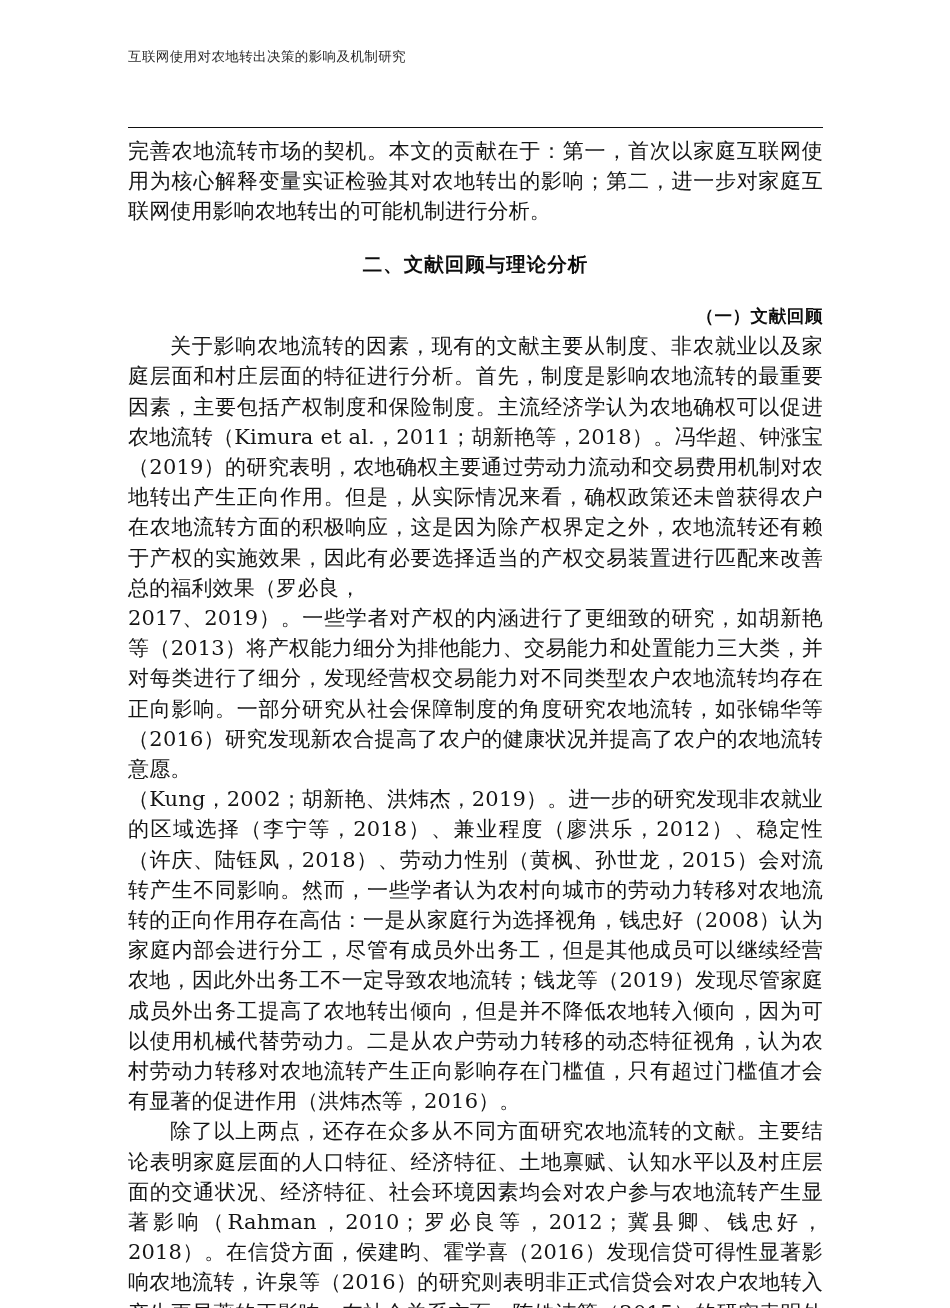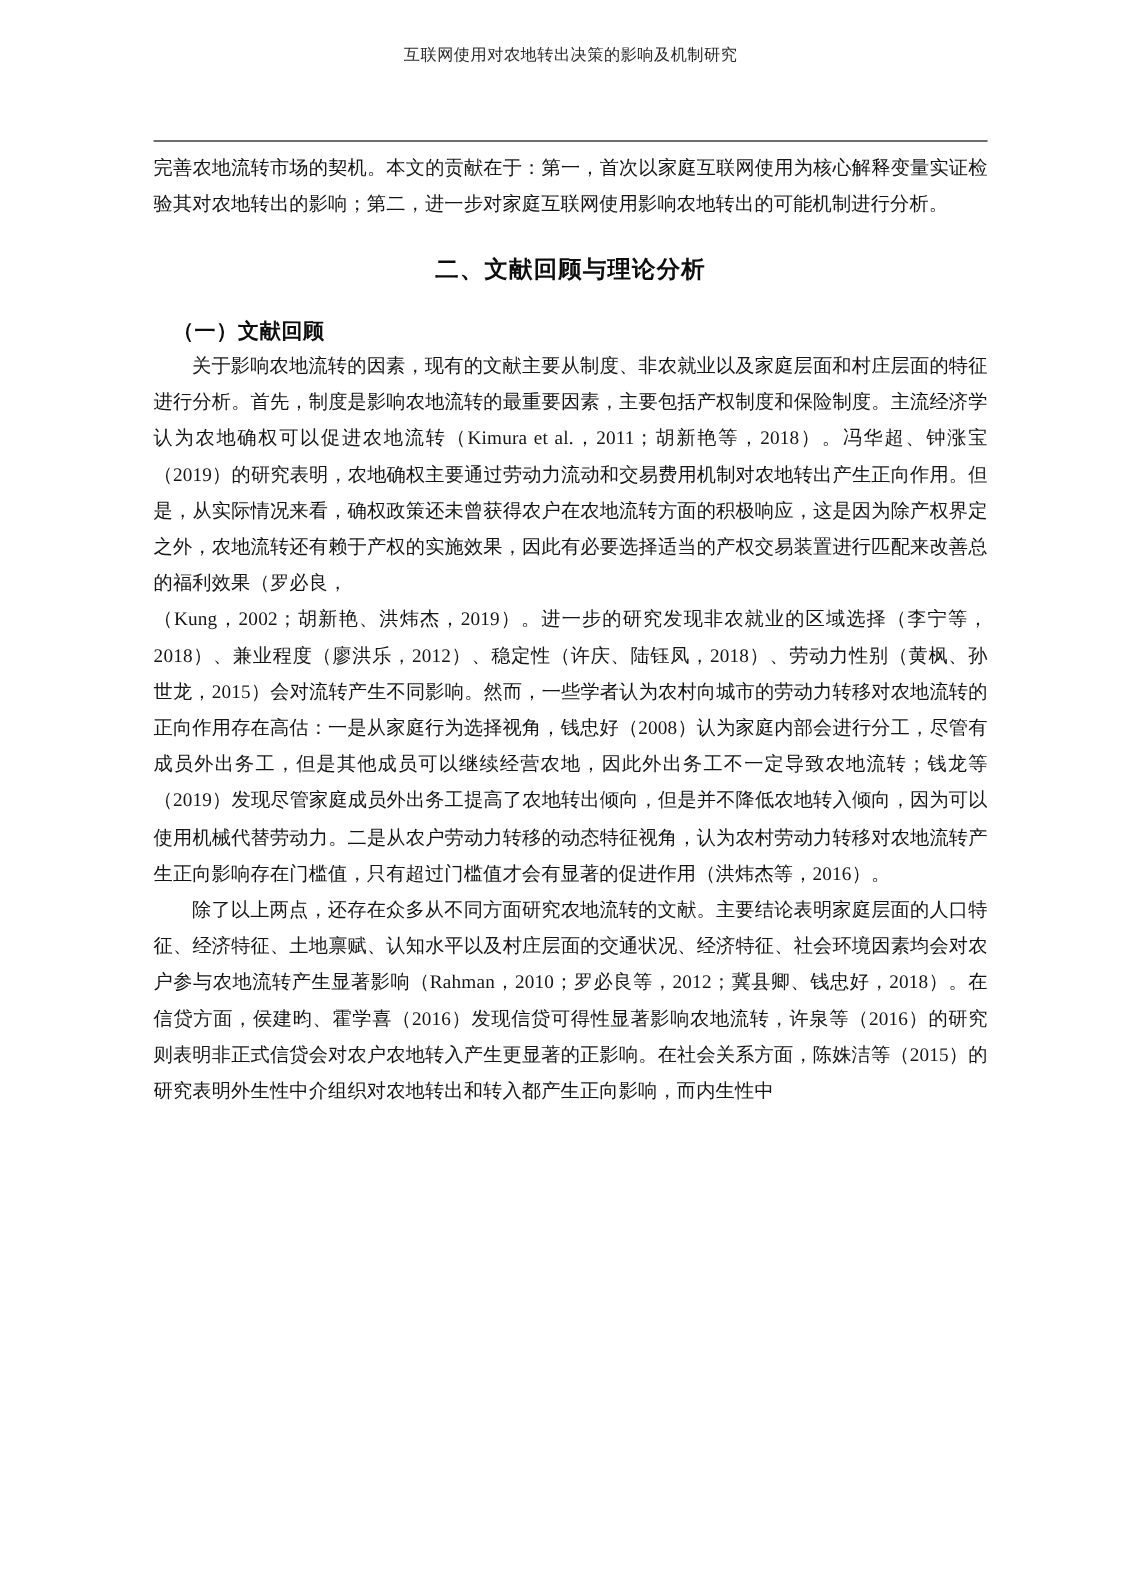--- a/index.html
+++ b/index.html
@@ -22,48 +22,46 @@
   }
   .page-inner {
     position: absolute;
     left: 128px;
     top: 0;
     width: 695px;
   }
 
   
   .running-header {
-    text-align: center;
     font-family: "DejaVu Serif", "Liberation Serif", serif;
     font-size: 13.5px;
     line-height: 1;
     color: #2a2a2a;
-    padding-top: 40px;
+    padding-top: 50px;
     letter-spacing: 0.4px;
   }
   .header-rule {
     margin-top: 63px;
     border: 0;
     border-top: 1.6px solid #111;
     width: 695px;
   }
 
   
   .body-block {
     margin-top: 7px;
   }
   p.para {
     margin: 0;
-    font-size: 16px;
+    font-size: 21px;
     line-height: 30.2px;
     text-align: justify;
     text-justify: inter-ideograph;
     letter-spacing: 0.15px;
     color: #151515;
-    font-family: Liberation Serif, serif;
   }
   p.indent {
     text-indent: 2em;
   }
   p.noindent {
     text-indent: 0;
   }
 
   
   h2.section-title {
@@ -75,21 +73,21 @@
     font-size: 19.5px;
     font-weight: bold;
     letter-spacing: 1px;
     color: #0d0d0d;
   }
   h3.subsection-title {
     margin: 0;
     padding-top: 22px;
     padding-bottom: 3px;
     padding-left: 16px;
-    text-align: left;
+    text-align: right;
     font-family: "DejaVu Sans", "Liberation Sans", sans-serif;
     font-size: 17.5px;
     font-weight: bold;
     letter-spacing: 0.6px;
     color: #0d0d0d;
   }
 </style>
 </head>
 <body>
 
@@ -104,20 +102,21 @@
 
       <p class="para noindent">完善农地流转市场的契机。本文的贡献在于：第一，首次以家庭互联网使用为核心解释变量实证检验其对农地转出的影响；第二，进一步对家庭互联网使用影响农地转出的可能机制进行分析。</p>
 
 
       <h2 class="section-title">二、文献回顾与理论分析</h2>
 
       <h3 class="subsection-title">（一）文献回顾</h3>
 
       <p class="para indent">关于影响农地流转的因素，现有的文献主要从制度、非农就业以及家庭层面和村庄层面的特征进行分析。首先，制度是影响农地流转的最重要因素，主要包括产权制度和保险制度。主流经济学认为农地确权可以促进农地流转（Kimura et al.，2011；胡新艳等，2018）。冯华超、钟涨宝（2019）的研究表明，农地确权主要通过劳动力流动和交易费用机制对农地转出产生正向作用。但是，从实际情况来看，确权政策还未曾获得农户在农地流转方面的积极响应，这是因为除产权界定之外，农地流转还有赖于产权的实施效果，因此有必要选择适当的产权交易装置进行匹配来改善总的福利效果（罗必良，</p>
 
+      <p class="para noindent">2017、2019）。一些学者对产权的内涵进行了更细致的研究，如胡新艳等（2013）将产权能力细分为排他能力、交易能力和处置能力三大类，并对每类进行了细分，发现经营权交易能力对不同类型农户农地流转均存在正向影响。一部分研究从社会保障制度的角度研究农地流转，如张锦华等（2016）研究发现新农合提高了农户的健康状况并提高了农户的农地流转意愿。</p>
 
 
       <p class="para noindent">（Kung，2002；胡新艳、洪炜杰，2019）。进一步的研究发现非农就业的区域选择（李宁等，2018）、兼业程度（廖洪乐，2012）、稳定性（许庆、陆钰凤，2018）、劳动力性别（黄枫、孙世龙，2015）会对流转产生不同影响。然而，一些学者认为农村向城市的劳动力转移对农地流转的正向作用存在高估：一是从家庭行为选择视角，钱忠好（2008）认为家庭内部会进行分工，尽管有成员外出务工，但是其他成员可以继续经营农地，因此外出务工不一定导致农地流转；钱龙等（2019）发现尽管家庭成员外出务工提高了农地转出倾向，但是并不降低农地转入倾向，因为可以使用机械代替劳动力。二是从农户劳动力转移的动态特征视角，认为农村劳动力转移对农地流转产生正向影响存在门槛值，只有超过门槛值才会有显著的促进作用（洪炜杰等，2016）。</p>
 
       <p class="para indent">除了以上两点，还存在众多从不同方面研究农地流转的文献。主要结论表明家庭层面的人口特征、经济特征、土地禀赋、认知水平以及村庄层面的交通状况、经济特征、社会环境因素均会对农户参与农地流转产生显著影响（Rahman，2010；罗必良等，2012；冀县卿、钱忠好，2018）。在信贷方面，侯建昀、霍学喜（2016）发现信贷可得性显著影响农地流转，许泉等（2016）的研究则表明非正式信贷会对农户农地转入产生更显著的正影响。在社会关系方面，陈姝洁等（2015）的研究表明外生性中介组织对农地转出和转入都产生正向影响，而内生性中</p>
 
     </div>
   </div>
 </div>
 

